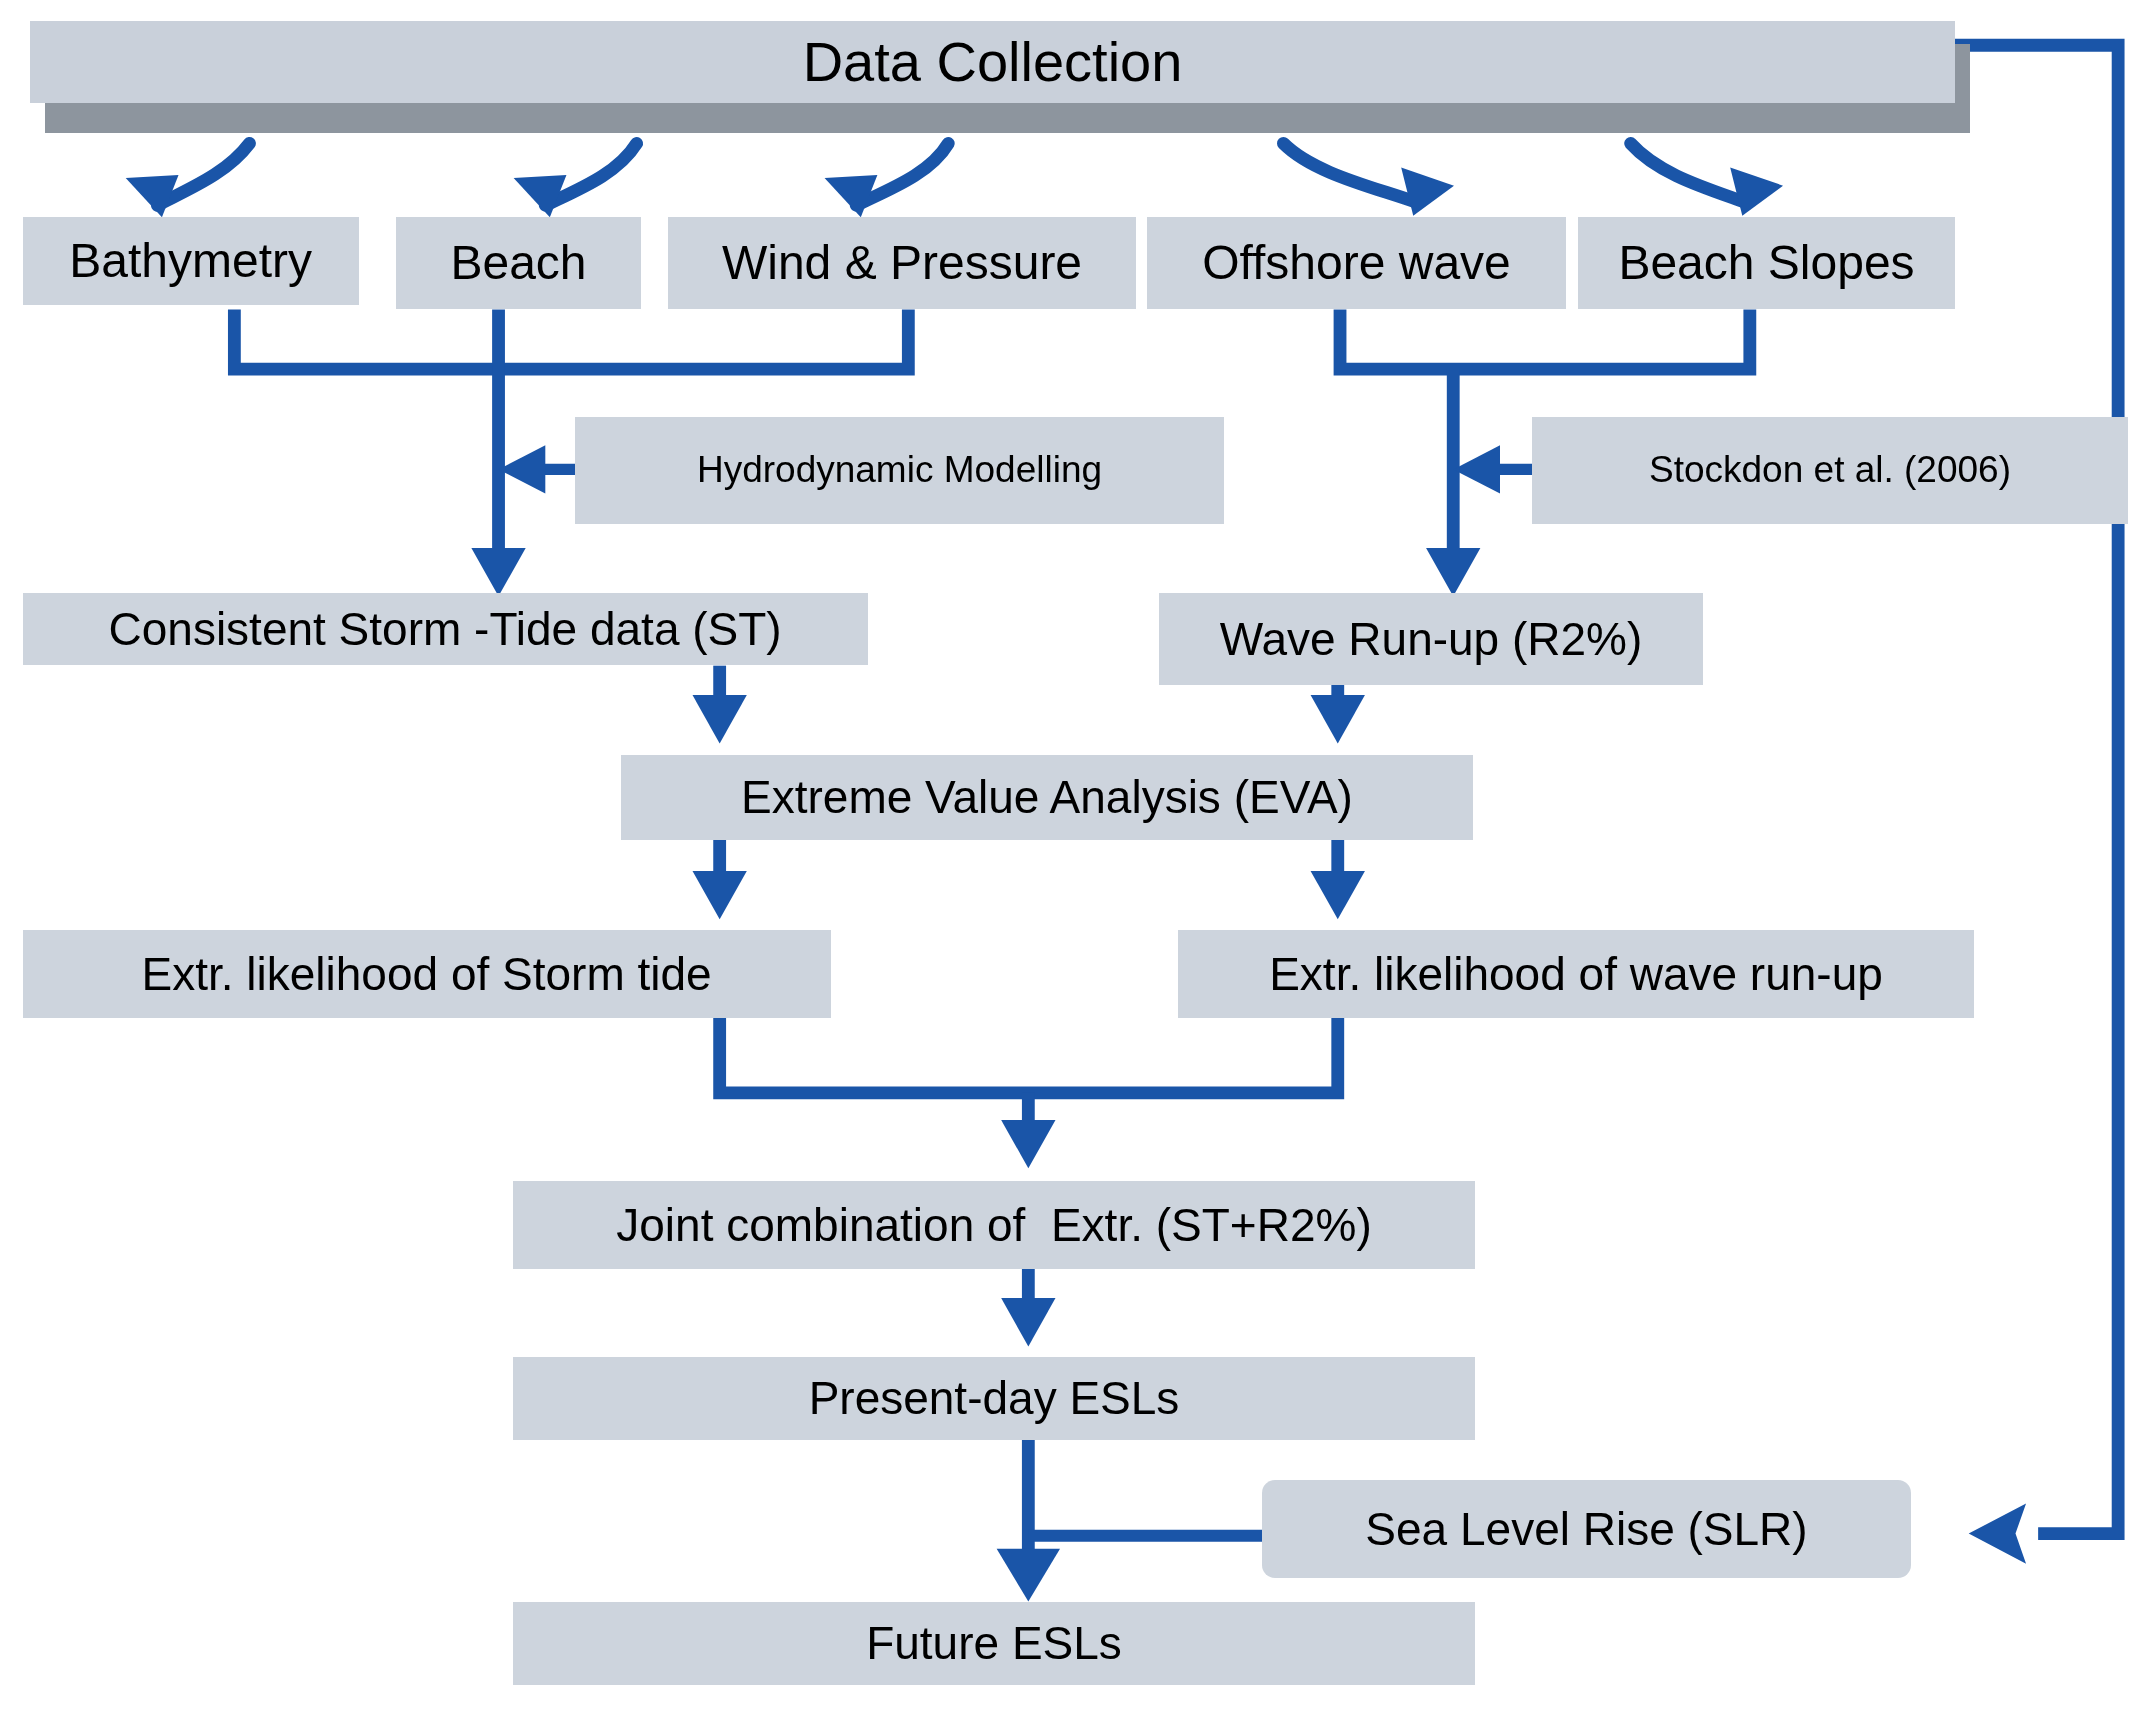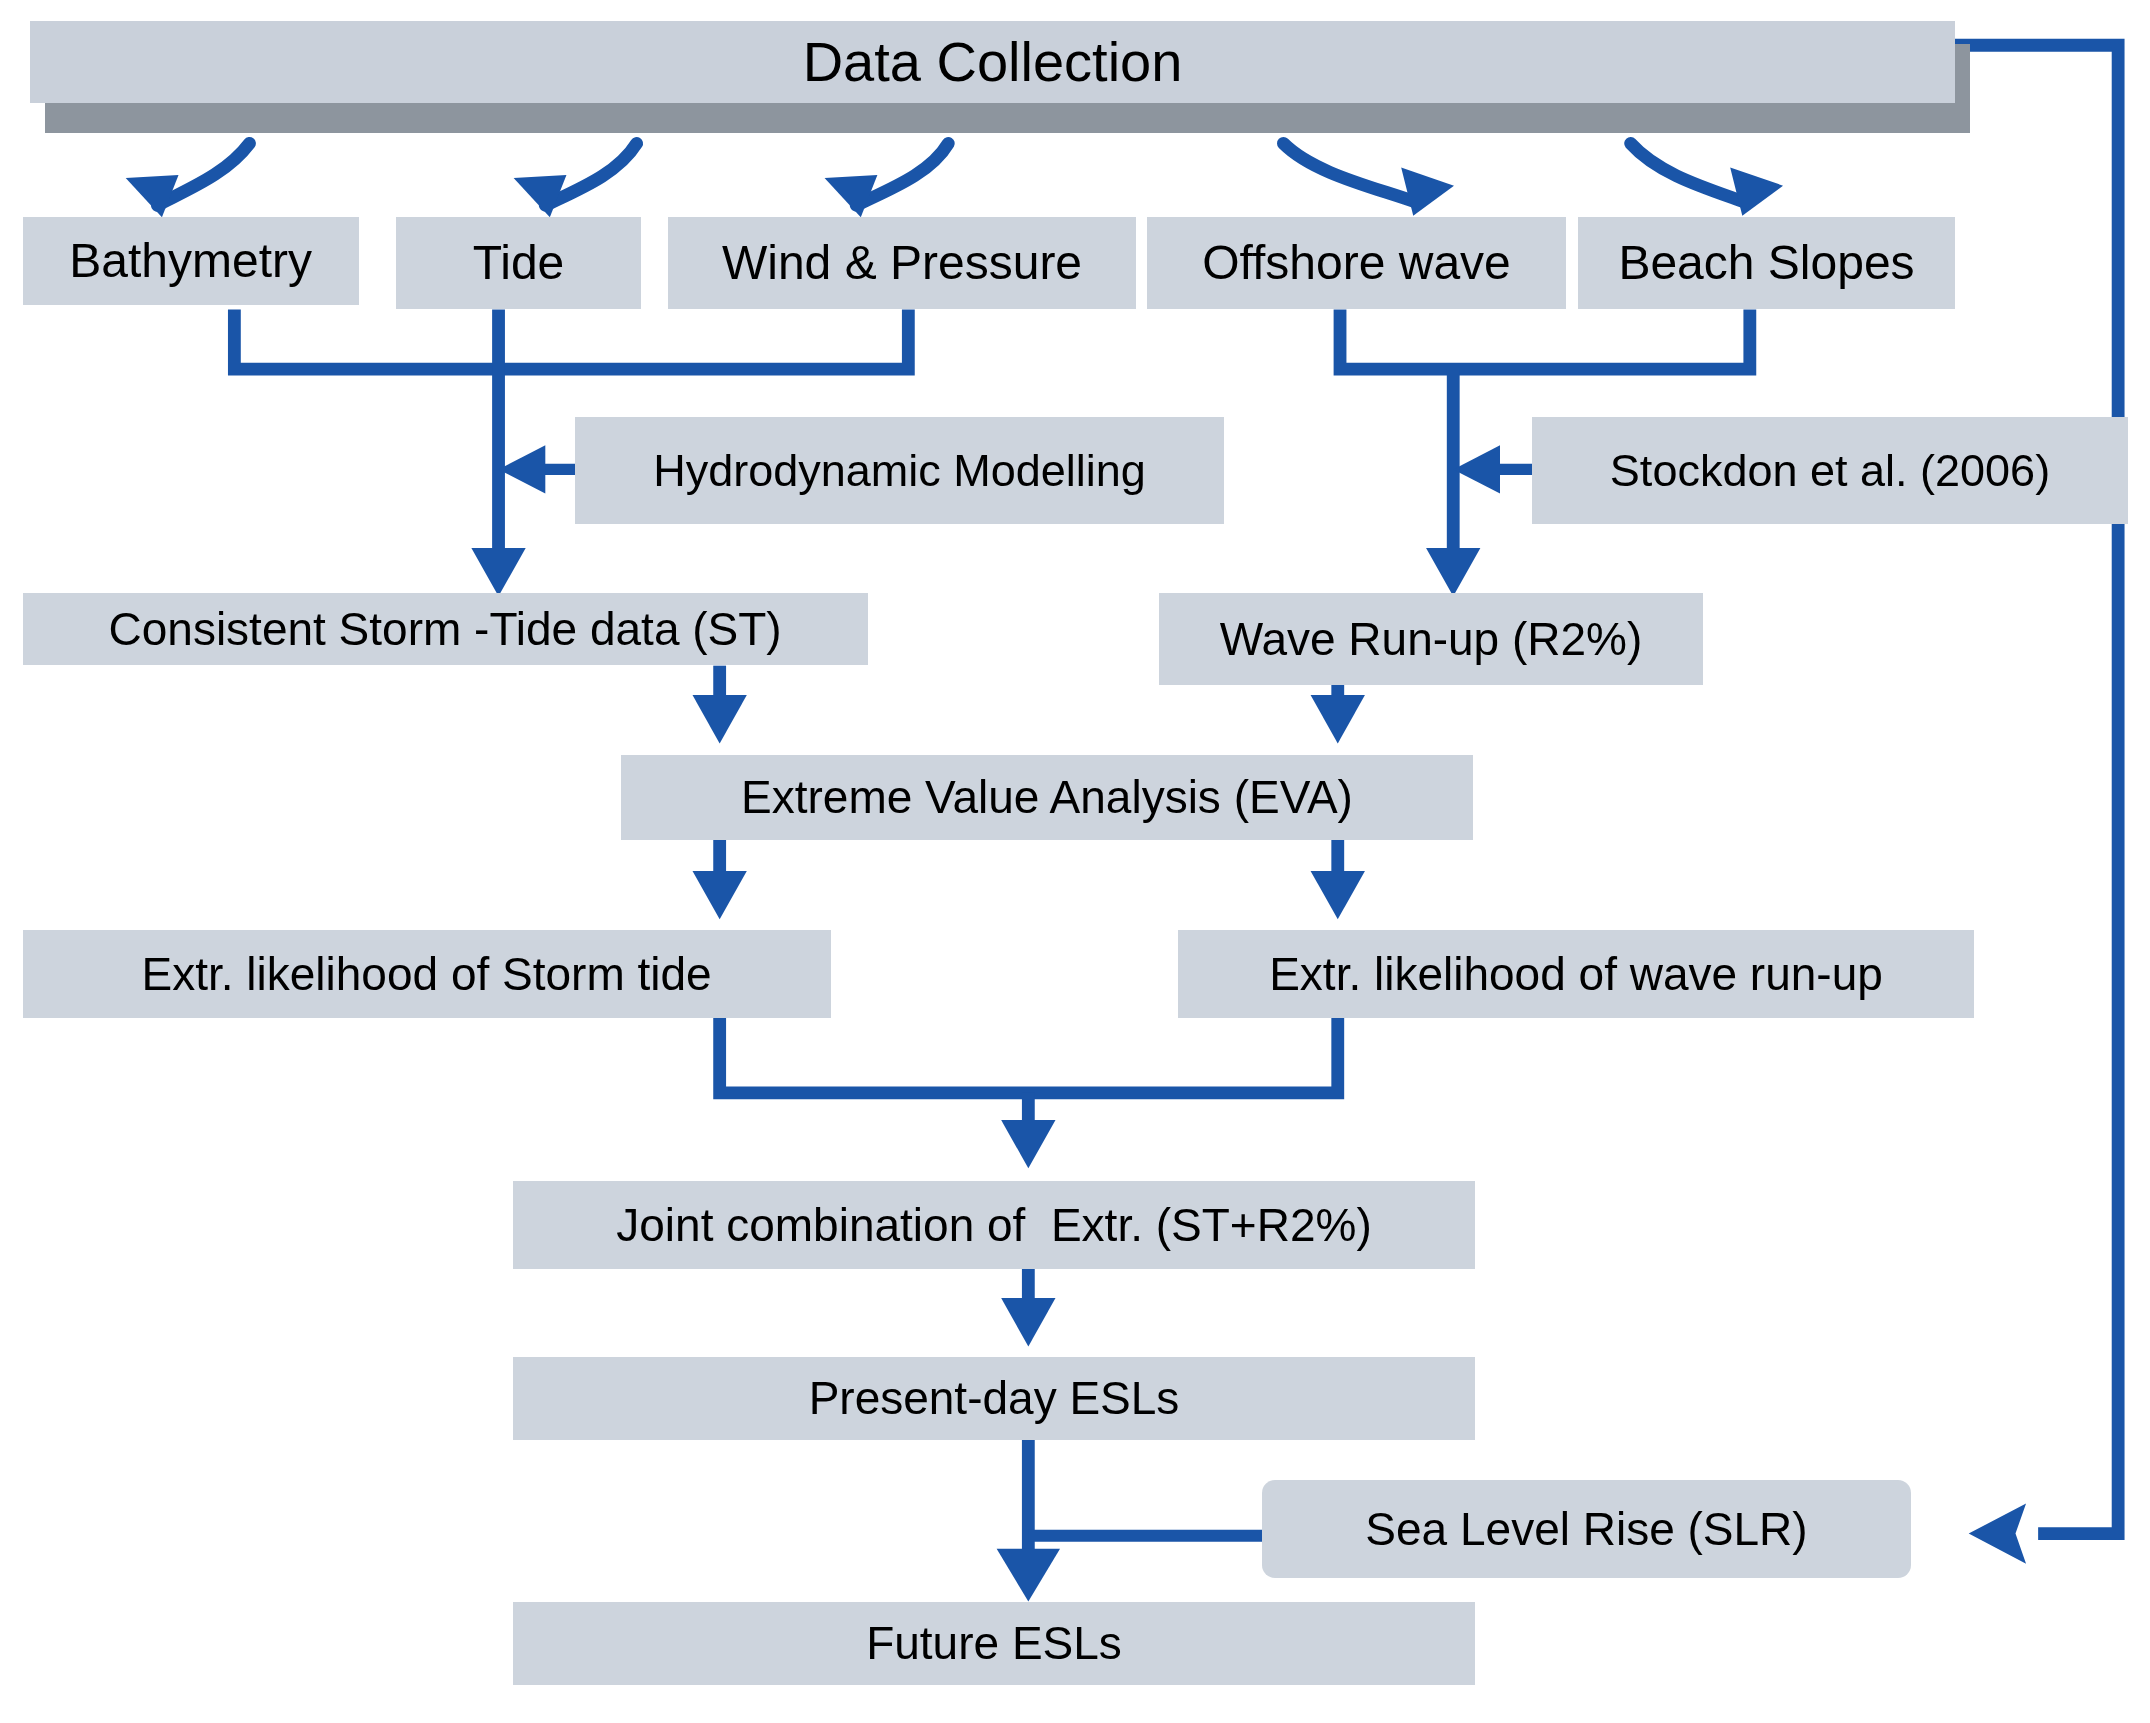--- a/index.html
+++ b/index.html
@@ -45,21 +45,21 @@
     font-size: 56px;
     z-index: 1;
     text-align: right;
   }
   .header-shadow {
     position: absolute;
     background: #8d959e;
     z-index: 0;
   }
   .node.lvl1 { font-size: 48px; }
-  .node.mid  { font-size: 45px; }
+  .node.mid  { font-size: 37px; }
   .node.body { font-size: 46px; }
 </style>
 </head>
 <body>
 
 <div id="canvas">
 
   <svg id="edges" viewBox="0 0 2849 2283" width="2151" height="1723" xmlns="http://www.w3.org/2000/svg">
     <defs>
       <marker id="arrowDown" markerWidth="14" markerHeight="12" refX="7" refY="10" orient="auto-start-reverse" markerUnits="userSpaceOnUse">
@@ -147,21 +147,21 @@
     <g stroke="#1a55a8" stroke-width="17" fill="none" stroke-linecap="butt" stroke-linejoin="miter">
       <path d="M2585,60 L2806,60 L2806,2032 L2700,2032"></path>
     </g>
     <polygon points="2608,2032 2684,1992 2670,2032 2684,2072 Z" fill="#1a55a8"></polygon>
   </svg>
 
   <div class="header-shadow" style="left:45px; top:44px; width:1925px; height:89px;"></div>
   <div class="node header" style="left:30px; top:21px; width:1925px; height:82px;">Data Collection</div>
 
   <div class="node lvl1" style="left:22.6px; top:217px; width:336px; height:88px;">Bathymetry</div>
-  <div class="node lvl1" style="left:396px; top:217px; width:245px; height:92px;">Tide</div>
+  <div class="node lvl1" style="left:396px; top:217px; width:245px; height:92px;">Beach</div>
   <div class="node lvl1" style="left:668px; top:217px; width:468px; height:92px;">Wind &amp; Pressure</div>
   <div class="node lvl1" style="left:1147px; top:217px; width:419px; height:92px;">Offshore wave</div>
   <div class="node lvl1" style="left:1578px; top:217px; width:377px; height:92px;">Beach Slopes</div>
 
   <div class="node mid" style="left:575px; top:417px; width:649px; height:107px;">Hydrodynamic Modelling</div>
   <div class="node mid" style="left:1532px; top:417px; width:596px; height:107px;">Stockdon et al. (2006)</div>
 
   <div class="node body" style="left:22.6px; top:593px; width:845px; height:72px;text-align:right;">Consistent Storm -Tide data (ST)</div>
   <div class="node body" style="left:1159px; top:593px; width:544px; height:92px;">Wave Run-up (R2%)</div>
 

